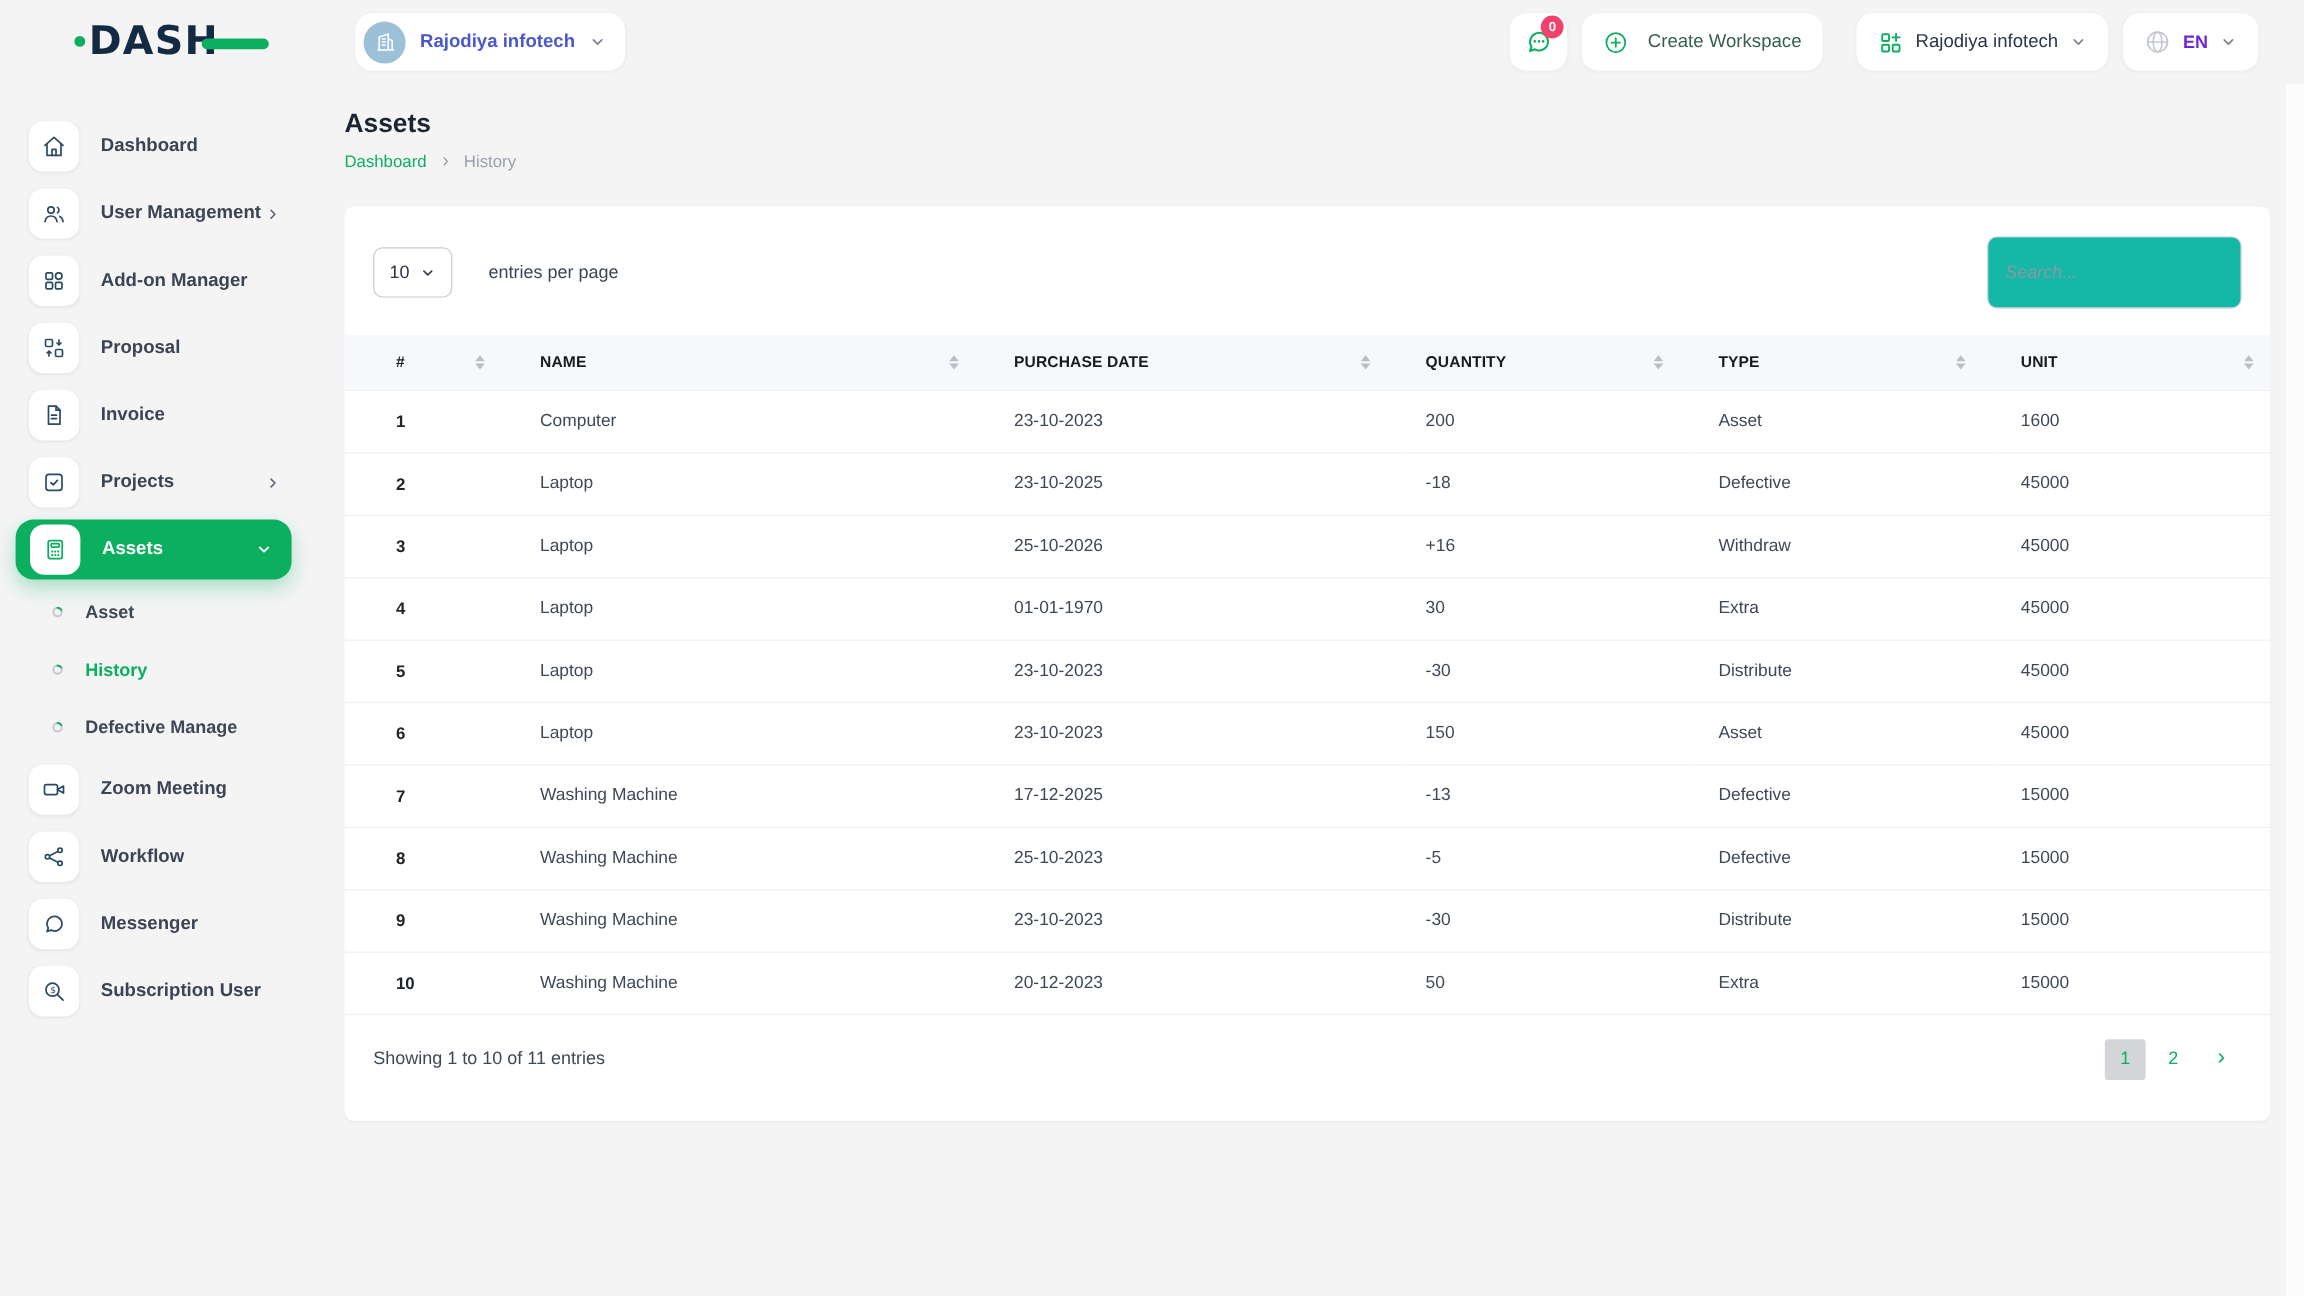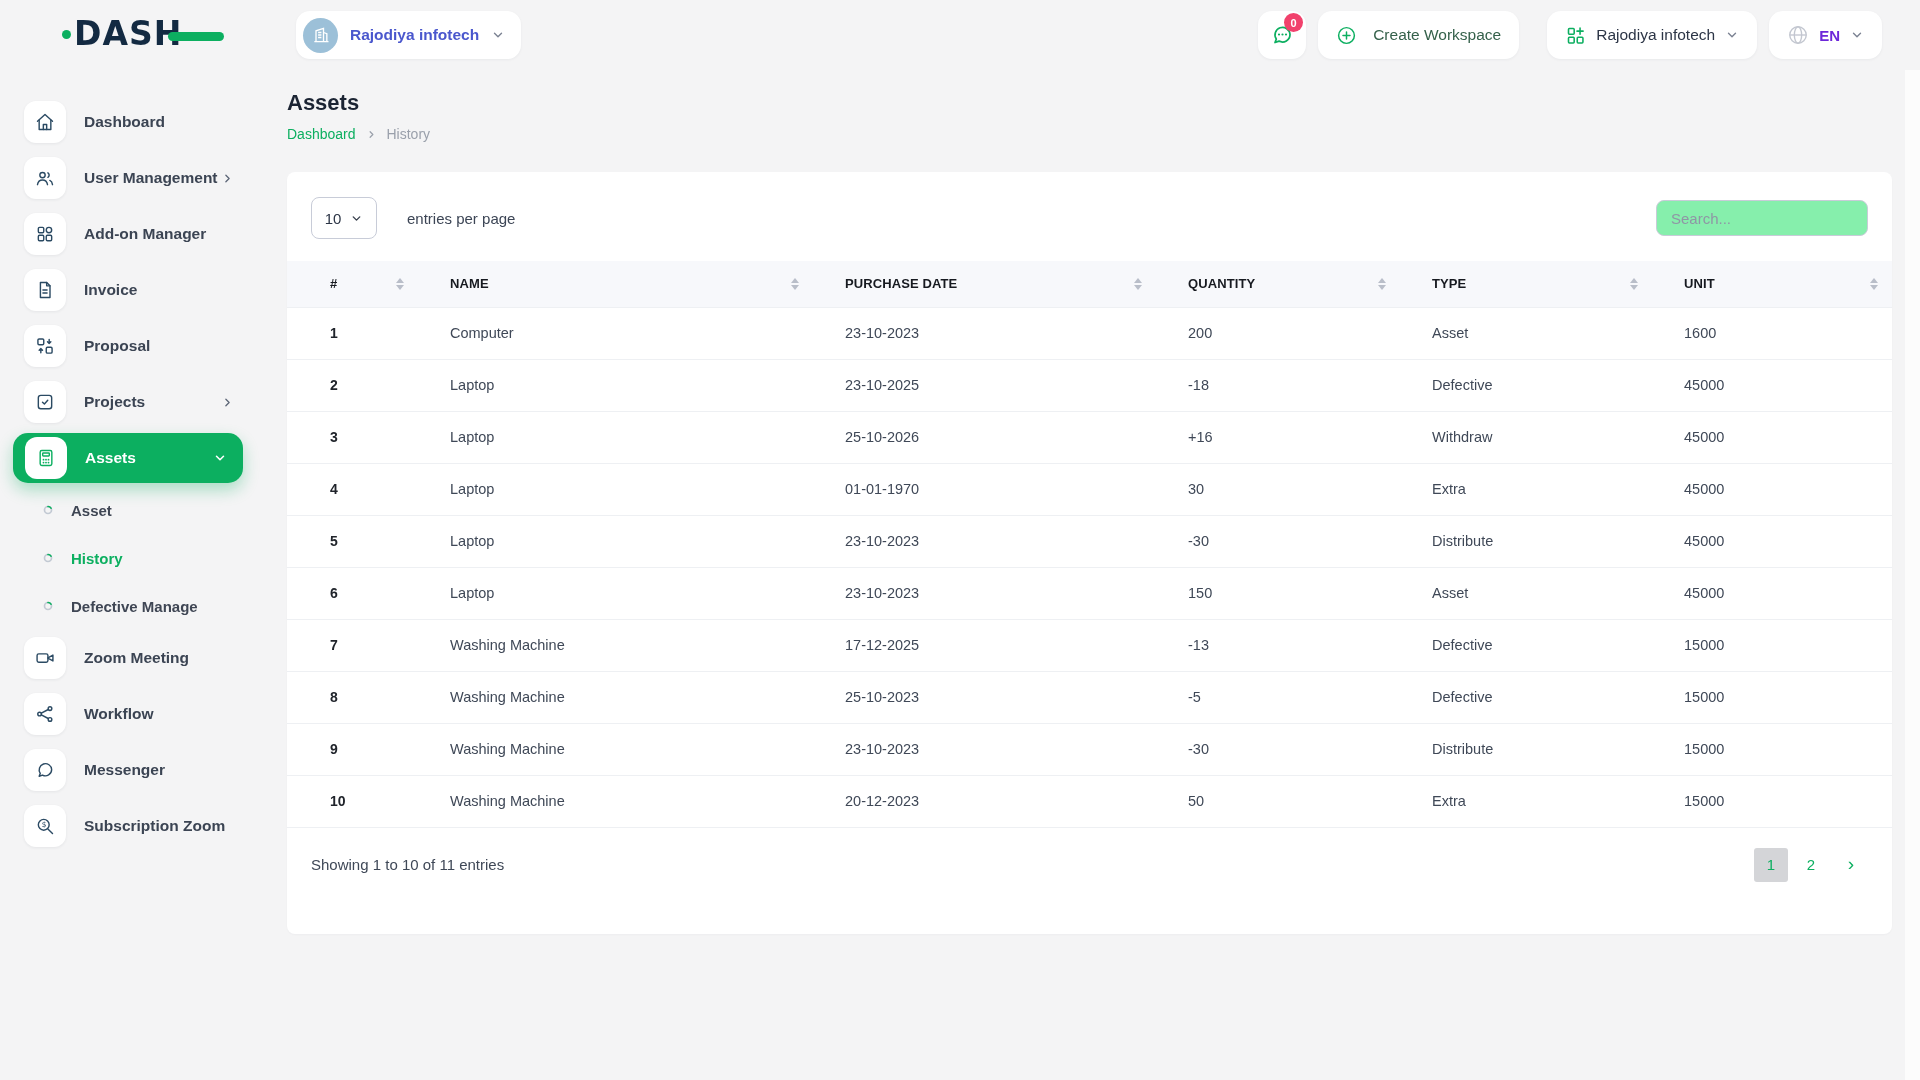--- a/index.html
+++ b/index.html
@@ -92,22 +92,22 @@
   .card { margin-top: 30px; background: #fff; border-radius: 8px; height: 762px; box-shadow: 0 1px 2px rgba(25,39,60,.03); }
   .controls { display: flex; align-items: center; padding: 25px 24px 0; }
   .select-box {
     width: 66px; height: 42px; border: 1px solid #c8ccd8; border-radius: 8px; background: #fff;
     display: flex; align-items: center; justify-content: center; gap: 9px;
     font-size: 15px; color: #2c3546;
   }
   .select-box .chev { color: #39404e; }
   .controls-label { margin-left: 30px; font-size: 15px; color: #3c4555; }
   .search-input {
-    margin-left: auto; width: 212px; height: 36px; border: 1px solid #c8ccd8; border-radius: 8px;
-    padding: 0 14px; font-size: 15px; color: #3c4555; outline: none; background: #86efac;
+    margin-left: auto; width: 212px; height: 60px; border: 1px solid #c8ccd8; border-radius: 8px;
+    padding: 0 14px; font-size: 15px; color: #3c4555; outline: none; background: #14b8a6; font-style: italic;
   }
   .search-input::placeholder { color: #8f96a5; }
 
   table { width: 100%; border-collapse: collapse; margin-top: 22px; table-layout: fixed; }
   thead th {
     background: #f7f8fb; height: 46px; text-align: left;
     font-size: 13px; font-weight: 700; color: #171a20; text-transform: uppercase;
     padding: 0 0 0 20px; position: relative; letter-spacing: .1px;
   }
   thead th:first-child { padding-left: 43px; }
@@ -238,38 +238,38 @@
           <rect x="4" y="13.5" width="6.5" height="6.5" rx="1.4"></rect>
           <rect x="13.5" y="13.5" width="6.5" height="6.5" rx="1.4"></rect>
         </svg>
     </span>
     <span class="nav-label">Add-on Manager</span>
   </a>
 
   <a class="nav-item">
     <span class="nav-tile">
       <svg width="20" height="20" viewBox="0 0 24 24" fill="none" stroke="currentColor" stroke-width="1.7" stroke-linecap="round" stroke-linejoin="round">
-          <path d="M6.5 3h7.5l4 4v14h-11.5z"></path>
-          <path d="M14 3v4h4"></path>
-          <path d="M9.5 12h5M9.5 15.5h5"></path>
-        </svg>
-    </span>
-    <span class="nav-label">Invoice</span>
-  </a>
-
-  <a class="nav-item">
-    <span class="nav-tile">
-      <svg width="20" height="20" viewBox="0 0 24 24" fill="none" stroke="currentColor" stroke-width="1.7" stroke-linecap="round" stroke-linejoin="round">
           <rect x="3.5" y="3.5" width="7" height="7" rx="1.4"></rect>
           <rect x="13.5" y="13.5" width="7" height="7" rx="1.4"></rect>
           <path d="M17 4v5M15 7l2 2 2-2"></path>
           <path d="M7 20v-5M5 17l2-2 2 2"></path>
         </svg>
     </span>
     <span class="nav-label">Proposal</span>
+  </a>
+
+  <a class="nav-item">
+    <span class="nav-tile">
+      <svg width="20" height="20" viewBox="0 0 24 24" fill="none" stroke="currentColor" stroke-width="1.7" stroke-linecap="round" stroke-linejoin="round">
+          <path d="M6.5 3h7.5l4 4v14h-11.5z"></path>
+          <path d="M14 3v4h4"></path>
+          <path d="M9.5 12h5M9.5 15.5h5"></path>
+        </svg>
+    </span>
+    <span class="nav-label">Invoice</span>
   </a>
 
   <a class="nav-item">
     <span class="nav-tile">
       <svg width="20" height="20" viewBox="0 0 24 24" fill="none" stroke="currentColor" stroke-width="1.7" stroke-linecap="round" stroke-linejoin="round">
           <rect x="4" y="4" width="16" height="16" rx="3"></rect>
           <path d="M9 12.2l2.3 2.3 4-4.5"></path>
         </svg>
     </span>
     <span class="nav-label">Projects</span>
@@ -348,21 +348,21 @@
   </a>
 
   <a class="nav-item">
     <span class="nav-tile">
       <svg width="20" height="20" viewBox="0 0 24 24" fill="none" stroke="currentColor" stroke-width="1.7" stroke-linecap="round">
           <circle cx="10.5" cy="10.5" r="6.5"></circle>
           <path d="M15.5 15.5L21 21"></path>
           <text x="8.2" y="13.6" font-size="9" fill="currentColor" stroke="none" font-family="DejaVu Sans, sans-serif">$</text>
         </svg>
     </span>
-    <span class="nav-label">Subscription Zoom</span>
+    <span class="nav-label">Subscription User</span>
   </a>
 
 </aside>
 
 <main class="main">
   <h1 class="page-title">Assets</h1>
 
   <nav class="breadcrumb">
     <a class="crumb-link">Dashboard</a>
     <svg class="crumb-sep" width="11" height="11" viewBox="0 0 24 24" fill="none" stroke="currentColor" stroke-width="2.6" stroke-linecap="round" stroke-linejoin="round">

